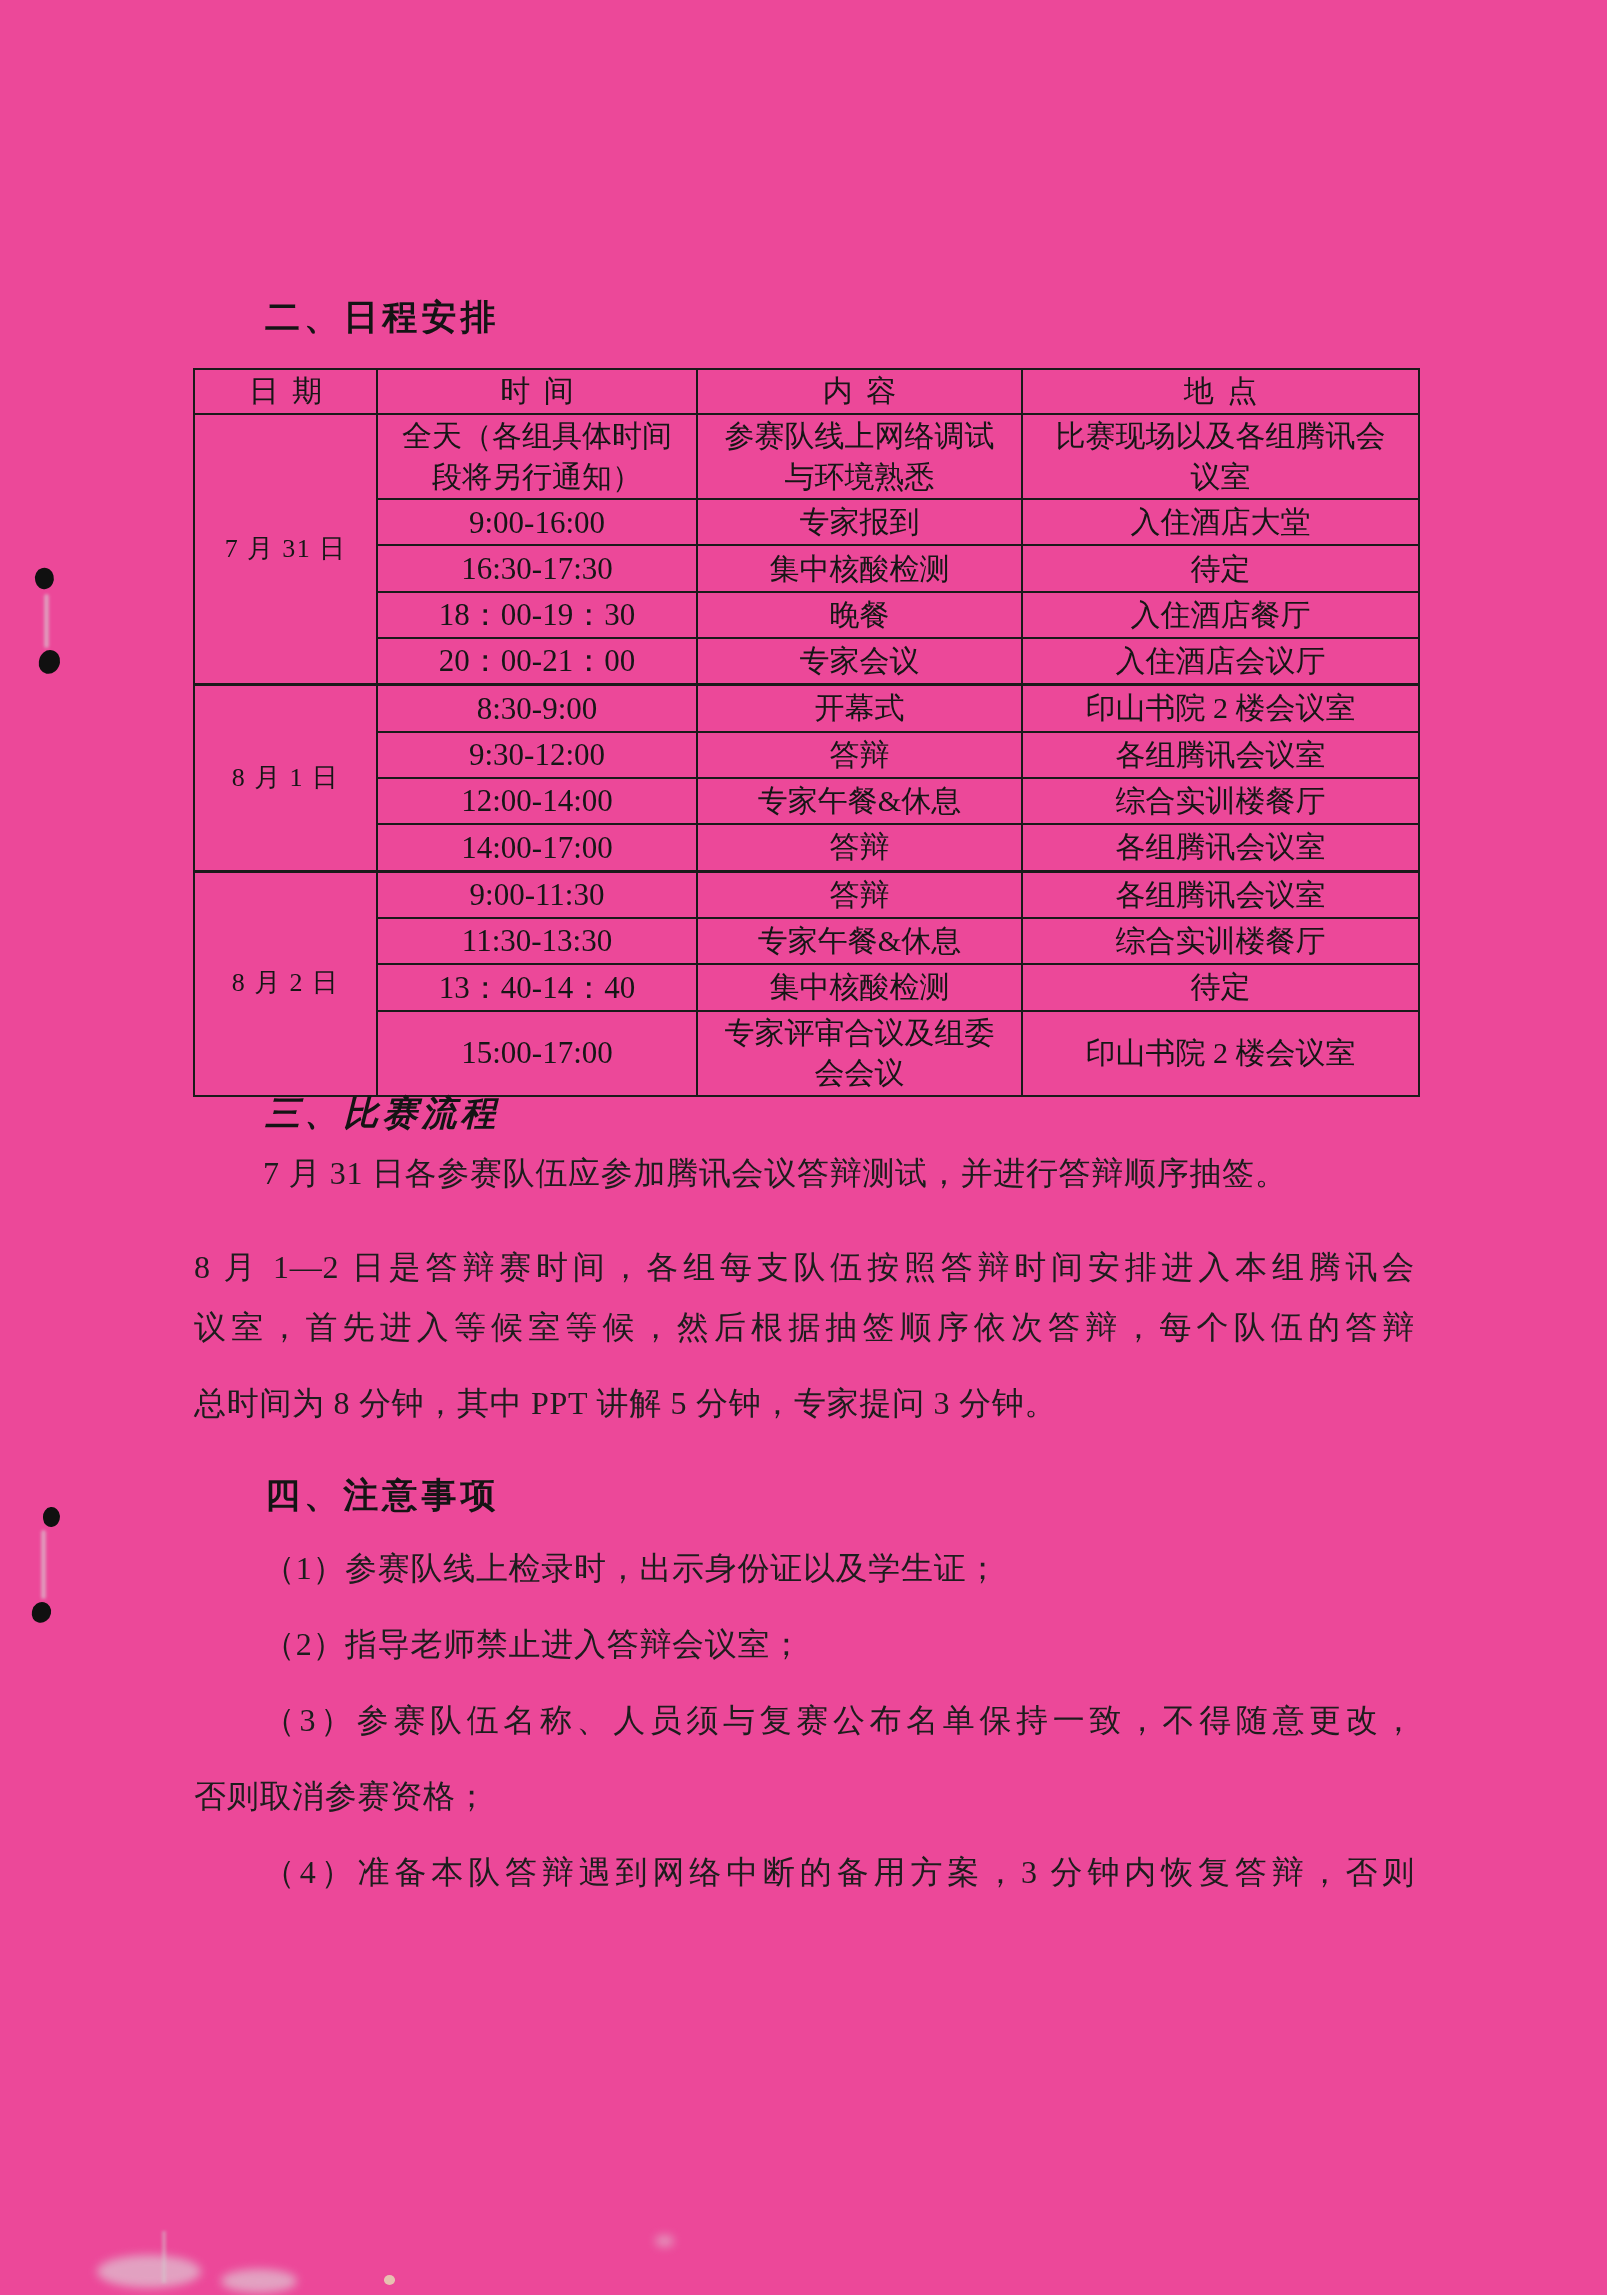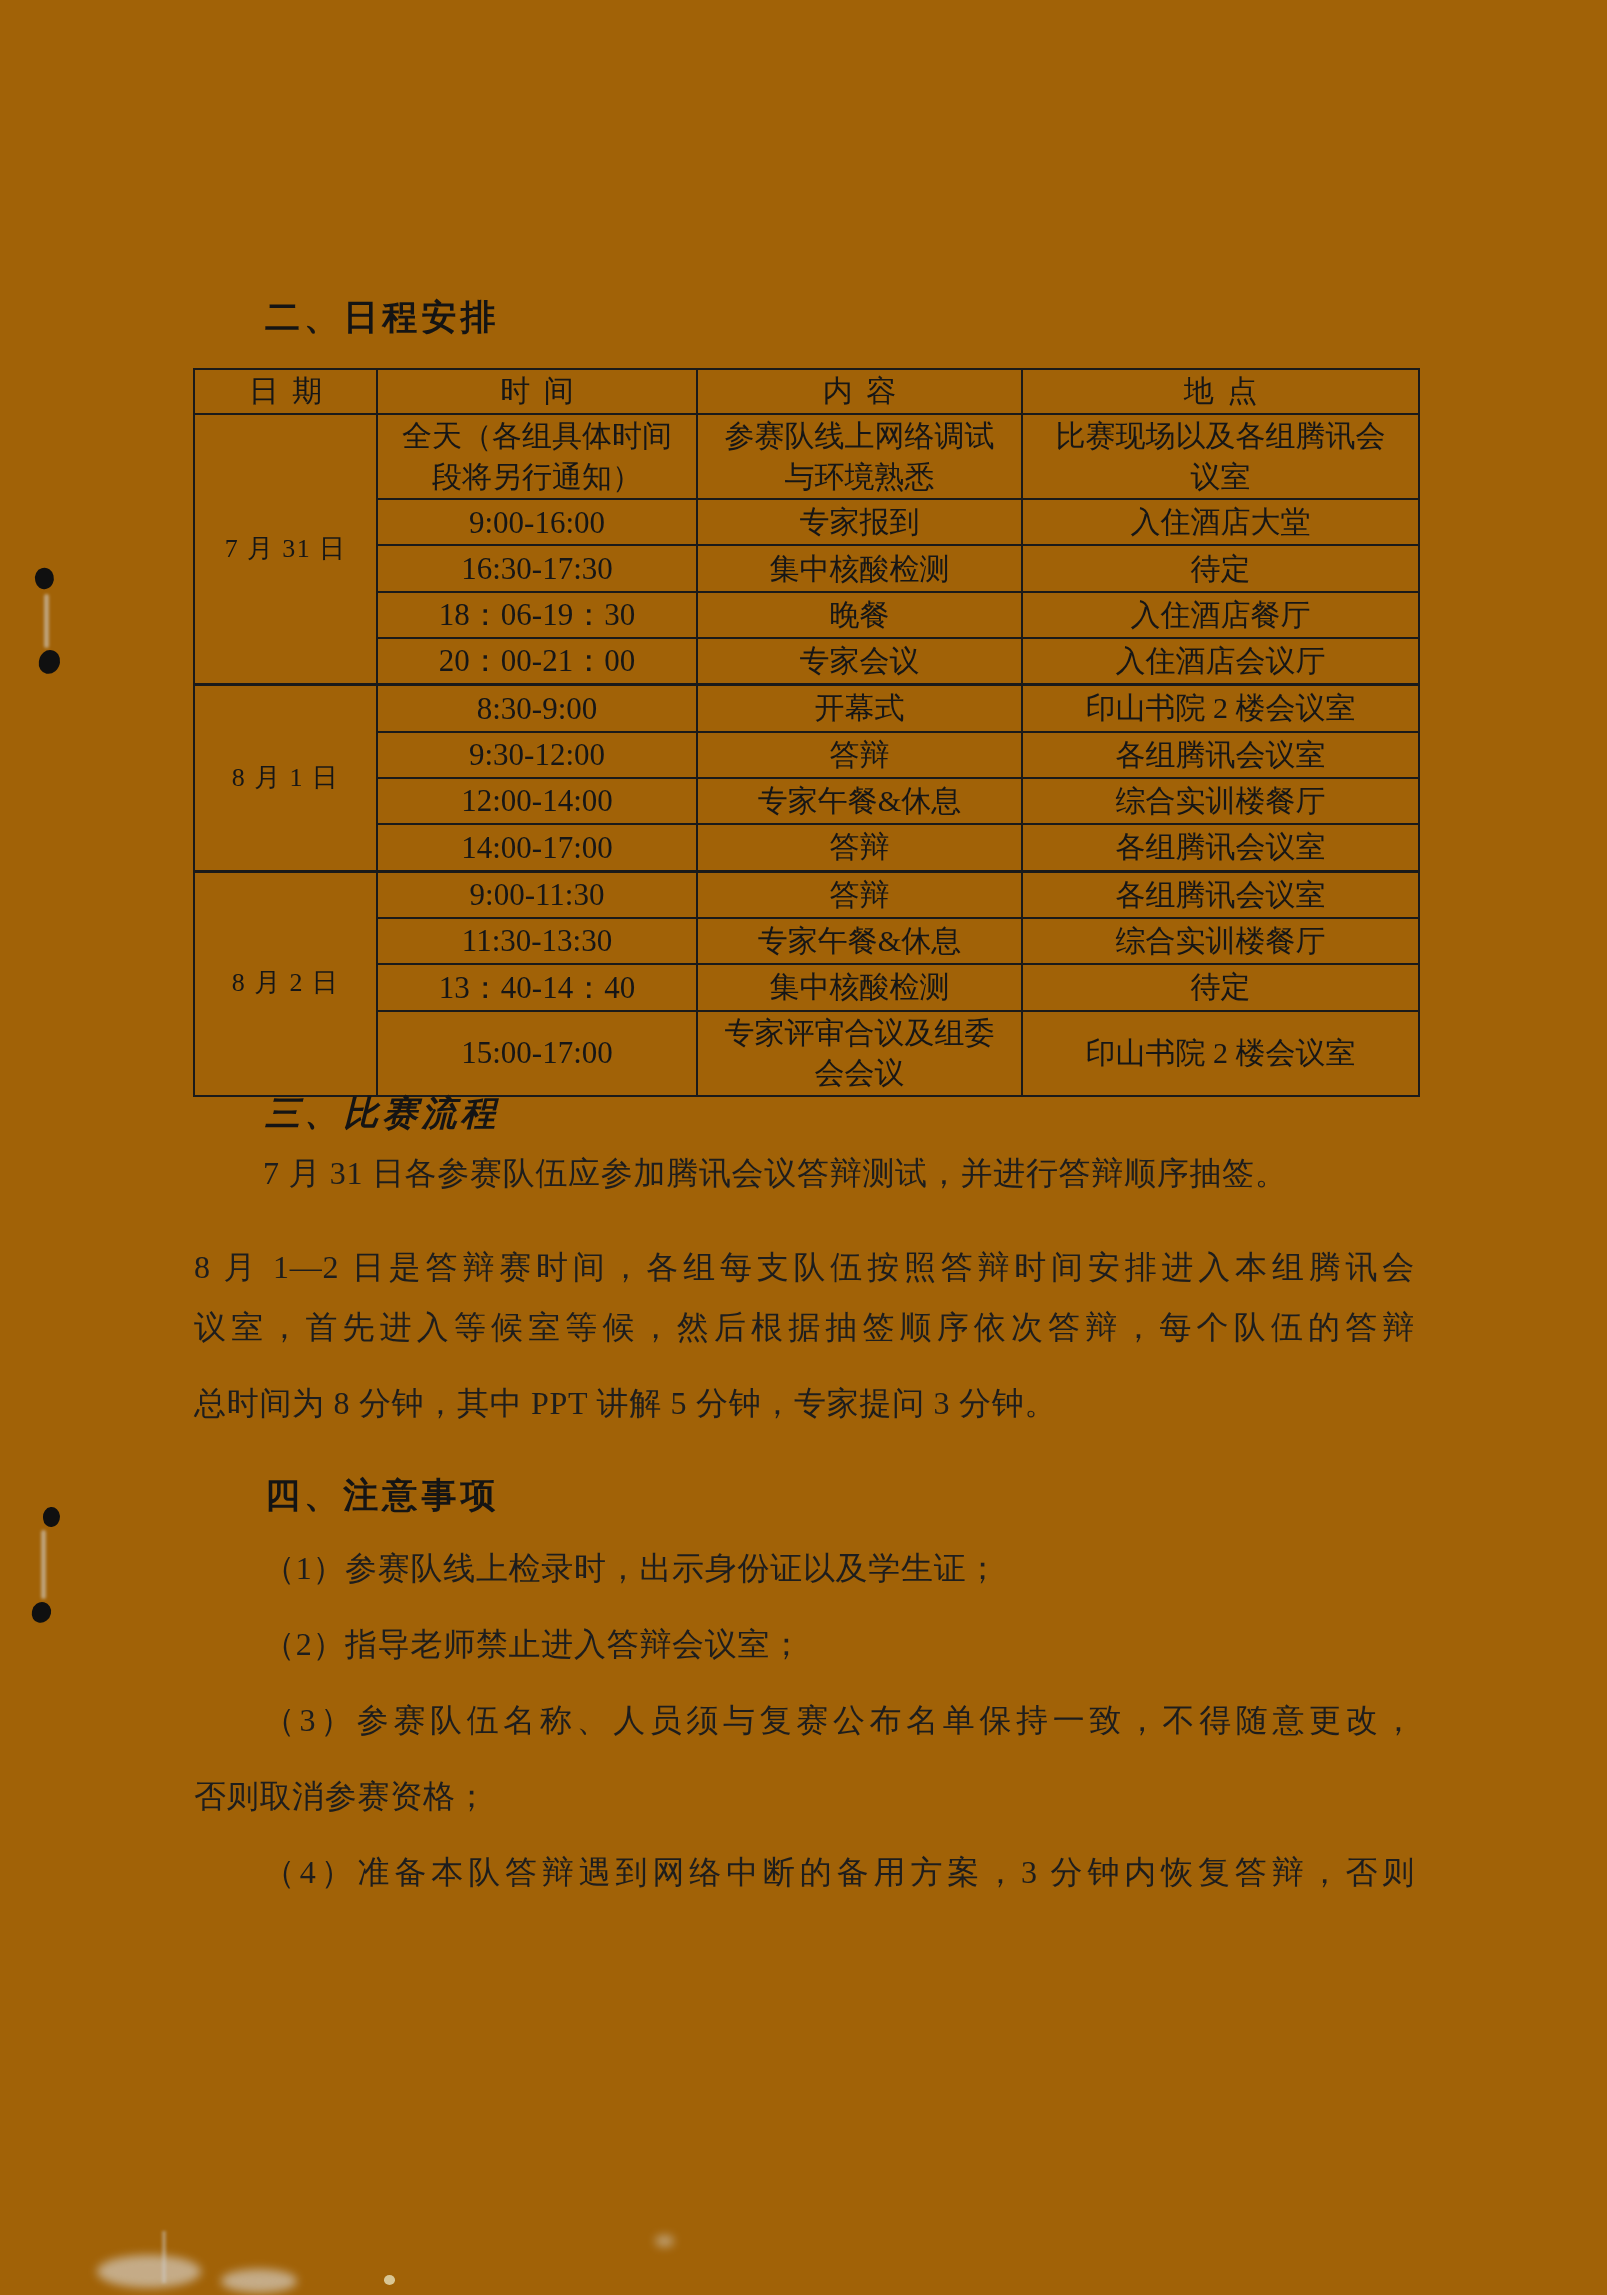--- a/index.html
+++ b/index.html
@@ -1,19 +1,19 @@
 <!DOCTYPE html>
 <html lang="zh" style="font-size:11px"><head>
 <meta charset="utf-8">
 <style>
   html,body{margin:0;padding:0;background:#8a8a8a;}
   .page{
     position:relative;
     width:1608px;height:2295px;
-    background:#a16207;
+    background:#ec4899;
     overflow:hidden;
     font-family:"Liberation Serif","DejaVu Serif",serif;
     color:#1d1d1d;
   }
   
   .h{
     position:absolute;left:265px;
     font-family:"Liberation Sans","DejaVu Sans",sans-serif;
     font-weight:700;font-size:35px;letter-spacing:4.1px;color:#141414;
     white-space:nowrap;
@@ -109,21 +109,21 @@
         <td class="num">9:00-16:00</td>
         <td>专家报到</td>
         <td>入住酒店大堂</td>
       </tr>
       <tr class="std">
         <td class="num">16:30-17:30</td>
         <td>集中核酸检测</td>
         <td>待定</td>
       </tr>
       <tr class="std">
-        <td class="num">18：06-19：30</td>
+        <td class="num">18：00-19：30</td>
         <td>晚餐</td>
         <td>入住酒店餐厅</td>
       </tr>
       <tr class="std">
         <td class="num">20：00-21：00</td>
         <td>专家会议</td>
         <td>入住酒店会议厅</td>
       </tr>
 
       <tr class="std gsep">

